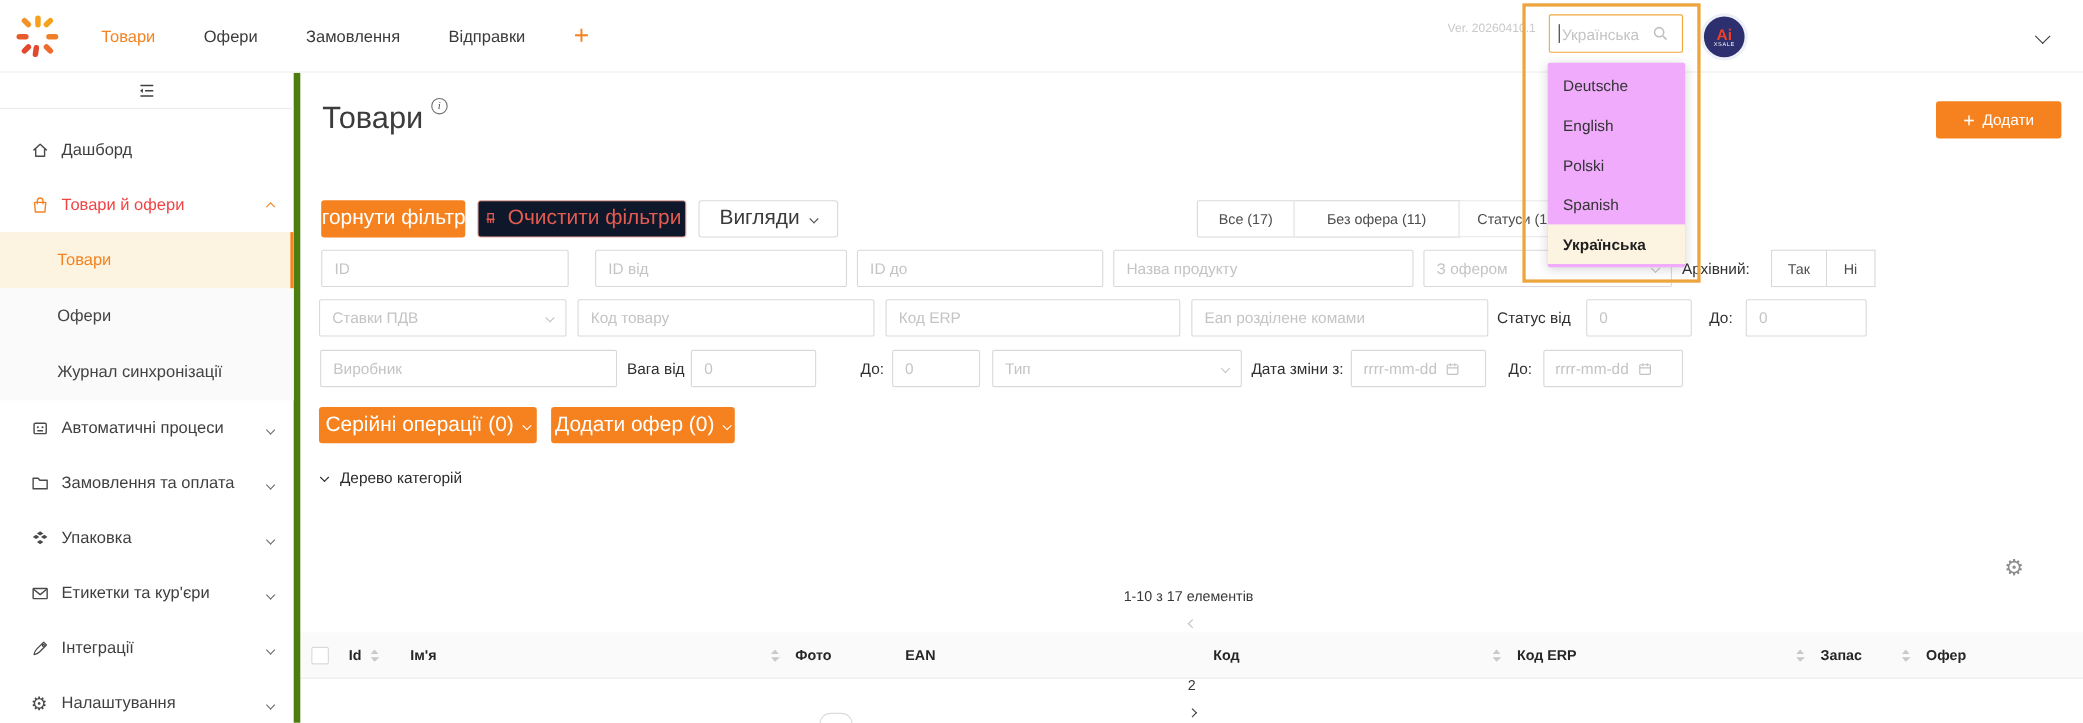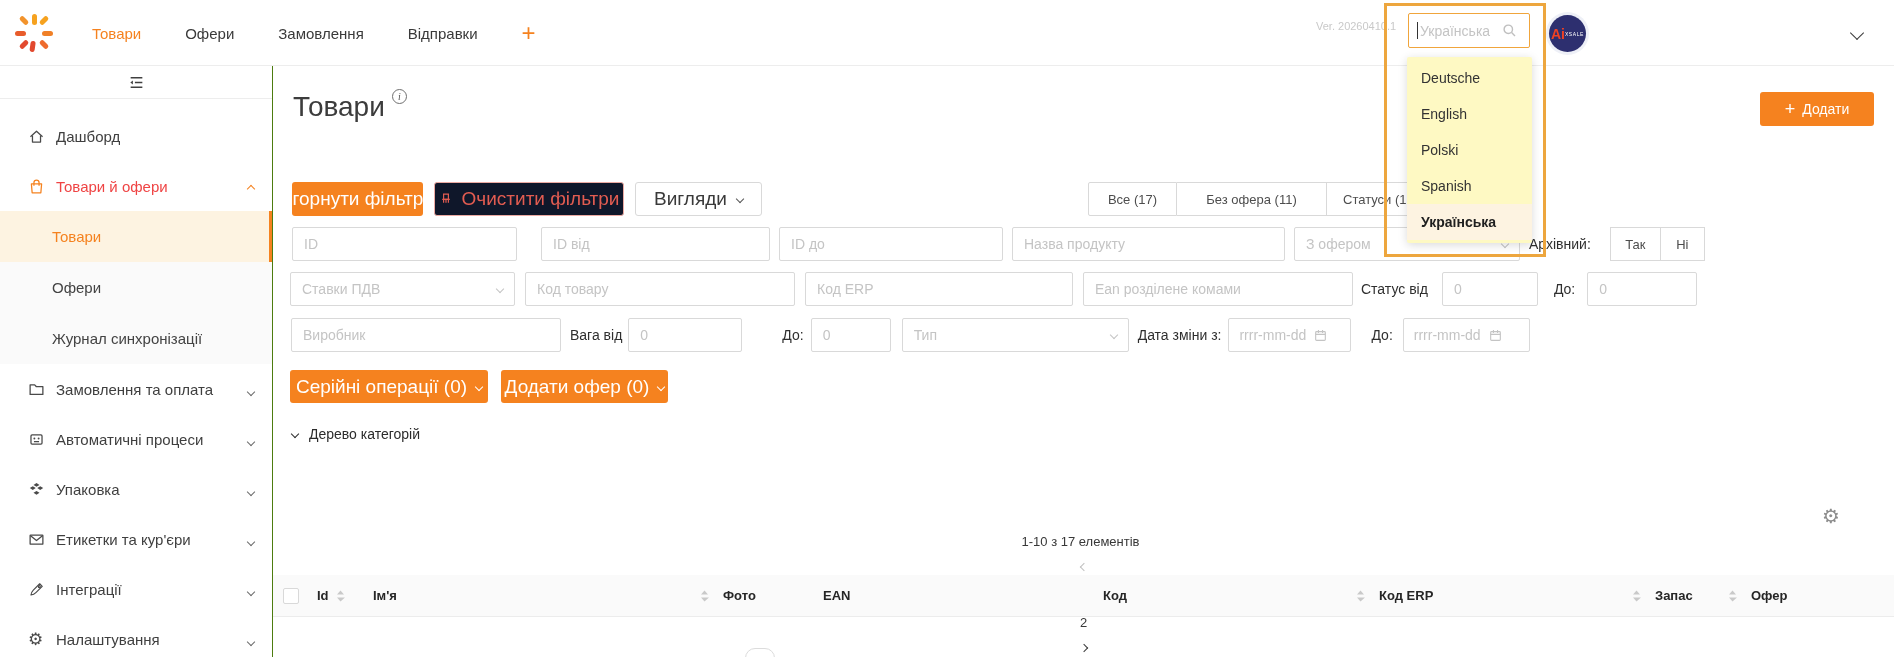--- a/index.html
+++ b/index.html
@@ -18,34 +18,34 @@
 .hdr{position:absolute;left:0;top:0;width:1894px;height:66px;background:#fff;border-bottom:1px solid #ededed;z-index:10;}
 .logo{position:absolute;left:12px;top:11px;}
 .nav{position:absolute;left:92px;top:0;height:66px;display:flex;align-items:center;gap:44px;font-size:15px;color:#3a3a3a;}
 .nav-item{cursor:pointer;}
 .nav-item.active{color:#f5821f;}
 .nav-plus{color:#f5821f;font-size:24px;font-weight:400;line-height:20px;}
 .ver{position:absolute;left:1316px;top:20px;font-size:11px;color:#c9c9c9;white-space:nowrap;}
 .lang-box{position:absolute;left:1408px;top:13px;width:122px;height:35px;border:1px solid #f0a53c;border-radius:2px;background:#fff;display:flex;align-items:center;padding:0 8px;z-index:56;}
 .lang-caret{width:1px;height:17px;background:#333;margin-right:2px;}
 .lang-box input{border:none;width:82px;font-size:14px;color:#333;background:transparent;}
-.avatar{position:absolute;left:1549px;top:15px;width:37px;height:37px;border-radius:50%;background:#2d2f6f;box-shadow:0 0 0 3px #eef0f7;display:flex;align-items:center;justify-content:center;line-height:1;}
+.avatar{position:absolute;left:1549px;top:15px;width:37px;height:37px;border-radius:50%;background:#2d2f6f;box-shadow:0 0 0 3px #eef0f7;display:flex;flex-direction:column;align-items:center;justify-content:center;line-height:1;}
 .avatar .a1{color:#ef4123;font-weight:bold;font-size:14px;}
 .avatar .a2{color:#fff;font-size:5px;letter-spacing:.6px;margin-top:1px;text-transform:uppercase;}
 .hdr-chev{position:absolute;left:1852px;top:25px;color:#3a3a3a;}
 .hdr-chev .chev{width:10px;height:10px;border-width:1.5px;}
 
 
-.lang-dd{position:absolute;left:1407px;top:57px;width:125px;background:#fef9c3;border-radius:2px;box-shadow:0 2px 10px rgba(0,0,0,.15);padding:3px 0;z-index:55;text-align:center;}
+.lang-dd{position:absolute;left:1407px;top:57px;width:125px;background:#f0abfc;border-radius:2px;box-shadow:0 2px 10px rgba(0,0,0,.15);padding:3px 0;z-index:55;text-align:center;}
 .lang-opt{height:36px;display:flex;align-items:center;padding:0 14px;font-size:14px;color:#333;cursor:pointer;}
 .lang-opt.selected{background:#fdf3e1;font-weight:bold;color:#1f1f1f;}
 .annot{position:absolute;left:1384px;top:3px;width:162px;height:254px;border:3px solid #eda63e;z-index:60;pointer-events:none;}
 
 
-.sb{position:absolute;left:0;top:66px;width:273px;height:591px;background:#fff;border-right:1px solid #4d7c0f;z-index:5;}
+.sb{position:absolute;left:0;top:66px;width:273px;height:591px;background:#fff;border-right:6px solid #4d7c0f;z-index:5;}
 .sb-fold{height:33px;border-bottom:1px solid #ededed;display:flex;align-items:center;justify-content:center;cursor:pointer;}
 .sb-menu{margin-top:12px;}
 .sb-item{height:50px;display:flex;align-items:center;padding:0 18px 0 28px;font-size:15px;color:#3f3f3f;position:relative;cursor:pointer;}
 .sb-item .ic{width:17px;margin-right:11px;color:#4a4a4a;display:flex;align-items:center;}
 .sb-item .lbl{flex:1;white-space:nowrap;}
 .sb-item .echev{color:#6b6b6b;}
 .sb-item.parent-active{color:#ef4444;}
 .sb-item.parent-active .ic,.sb-item.parent-active .echev{color:#f5821f;}
 .sb-sub{background:#fafafa;}
 .sb-sub .sb-item{height:51px;padding-left:52px;color:#434343;}
@@ -200,38 +200,38 @@
       <div class="sb-item">
         <span class="lbl">Офери</span>
       </div>
       <div class="sb-item">
         <span class="lbl">Журнал синхронізації</span>
       </div>
     </div>
 
     <div class="sb-item">
       <span class="ic">
-        <svg width="17" height="17" viewBox="0 0 16 16" fill="none" stroke="currentColor" stroke-width="1.2" stroke-linejoin="round">
-          <path d="M2 12.6V3.6h4.3l1.4 1.6H14v7.4z"></path>
-        </svg>
-      </span>
-      <span class="lbl">Замовлення та оплата</span>
-      <span class="echev"><span class="chev sm"></span></span>
-    </div>
-
-    <div class="sb-item">
-      <span class="ic">
         <svg width="17" height="17" viewBox="0 0 16 16" fill="none" stroke="currentColor" stroke-width="1.2">
           <rect x="2.8" y="3.6" width="10.4" height="8.8" rx="1"></rect>
           <circle cx="6" cy="7" r=".9" fill="currentColor" stroke="none"></circle>
           <circle cx="10" cy="7" r=".9" fill="currentColor" stroke="none"></circle>
           <path d="M5.6 10h4.8"></path>
         </svg>
       </span>
       <span class="lbl">Автоматичні процеси</span>
+      <span class="echev"><span class="chev sm"></span></span>
+    </div>
+
+    <div class="sb-item">
+      <span class="ic">
+        <svg width="17" height="17" viewBox="0 0 16 16" fill="none" stroke="currentColor" stroke-width="1.2" stroke-linejoin="round">
+          <path d="M2 12.6V3.6h4.3l1.4 1.6H14v7.4z"></path>
+        </svg>
+      </span>
+      <span class="lbl">Замовлення та оплата</span>
       <span class="echev"><span class="chev sm"></span></span>
     </div>
 
     <div class="sb-item">
       <span class="ic">
         <svg width="17" height="17" viewBox="0 0 16 16" fill="currentColor">
           <path d="M8 1.9l2.8 1.8L8 5.5 5.2 3.7z"></path>
           <path d="M4.5 4.9l2.8 1.8-2.8 1.8L1.7 6.7z"></path>
           <path d="M11.5 4.9l2.8 1.8-2.8 1.8L8.7 6.7z"></path>
           <path d="M8 9.3l2.8 1.8L8 12.9l-2.8-1.8z"></path>

